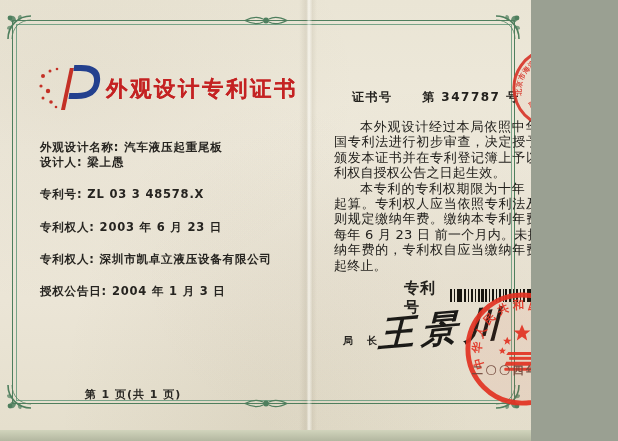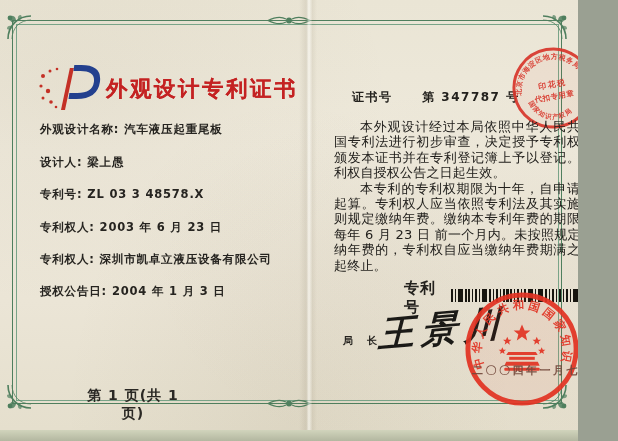--- a/index.html
+++ b/index.html
@@ -1,17 +1,17 @@
 <!DOCTYPE html>
 <html><head>
 <meta charset="utf-8">
 <style>
   html,body{margin:0;padding:0;}
   body{font-family:"DejaVu Sans","Liberation Sans",sans-serif;background:#9aa092;}
-  .stage{position:relative;width:578px;height:441px;overflow:hidden;background:#a9ad9f;}
+  .stage{position:relative;width:531px;height:441px;overflow:hidden;background:#a9ad9f;}
   .under-strip{position:absolute;left:0;right:0;bottom:0;height:14px;
     background:linear-gradient(180deg,#d9dcc4,#b3b7a0);}
   .paper{position:absolute;left:0;top:0;right:0;bottom:11px;
     background:
       radial-gradient(ellipse at 12% 20%, rgba(125,104,70,0.06), transparent 45%),
       radial-gradient(ellipse at 88% 65%, rgba(125,104,70,0.05), transparent 50%),
       radial-gradient(ellipse at 50% 100%, rgba(110,95,60,0.07), transparent 55%),
       linear-gradient(180deg,#eae5d5 0%,#eee9db 35%,#ebe5d6 70%,#e5dfcd 100%);}
   .frame{position:absolute;left:12px;top:20px;right:16px;bottom:26px;
     border:1.6px solid #4f7f5e;}
@@ -29,21 +29,21 @@
       rgba(255,255,252,0.55) 55%,rgba(90,78,52,0.07) 75%,rgba(90,78,52,0) 100%);}
   
   .title-row{position:absolute;left:36px;top:60px;display:flex;align-items:center;}
   .logo{width:66px;height:56px;flex:0 0 auto;}
   .title{font-size:21.5px;font-weight:bold;color:#c42222;letter-spacing:2.5px;
     margin-left:4px;white-space:nowrap;text-shadow:0 0 .5px #c42222;}
   .field{position:absolute;left:40px;font-size:11.5px;font-weight:600;color:#262420;
     letter-spacing:0.8px;white-space:nowrap;}
   .field .lab{margin-right:5px;}
   .page-footer{position:absolute;left:83px;top:387px;width:100px;text-align:center;
-    font-size:14px;font-weight:600;color:#2a2824;letter-spacing:1px;}
+    font-size:11px;font-weight:600;color:#2a2824;letter-spacing:1px;}
   
   .cert-row{position:absolute;left:352px;top:89px;font-size:12px;font-weight:bold;
     color:#23211d;letter-spacing:1.5px;white-space:nowrap;}
   .cert-row .val{margin-left:24px;}
   .stamp{position:absolute;left:511px;top:46px;width:84px;height:84px;
     transform:rotate(-10deg);opacity:.92;}
   .paras{position:absolute;left:334px;top:119px;width:260px;height:154px;overflow:hidden;}
   .paras p{margin:0;text-indent:2em;font-size:13px;line-height:15.4px;
     text-align:justify;color:#22201d;font-weight:500;letter-spacing:0.2px;}
   .barcode-row{position:absolute;left:404px;top:273px;display:flex;align-items:center;}
@@ -136,21 +136,21 @@
             <circle cx="20" cy="47" r="1.3"></circle>
           </g>
           <g transform="skewX(-8) translate(8,0)">
             <polygon points="27,8 31,8 28,50 24,50" fill="#c43026"></polygon>
             <path d="M31,8 L38,8 Q56,8 56,22 Q56,36 38,36 L30,36" fill="none" stroke="#23408e" stroke-width="6"></path>
           </g>
         </svg>
         <div class="title">外观设计专利证书</div>
       </div>
 
-      <div class="field" style="top:122px">
+      <div class="field" style="top:140px">
         <span class="lab">外观设计名称:</span><span>汽车液压起重尾板</span>
       </div>
       <div class="field" style="top:155px">
         <span class="lab">设计人:</span><span>梁上愚</span>
       </div>
       <div class="field" style="top:187px">
         <span class="lab">专利号:</span><span>ZL 03 3 48578.X</span>
       </div>
       <div class="field" style="top:220px">
         <span class="lab">专利权人:</span><span>2003 年 6 月 23 日</span>

